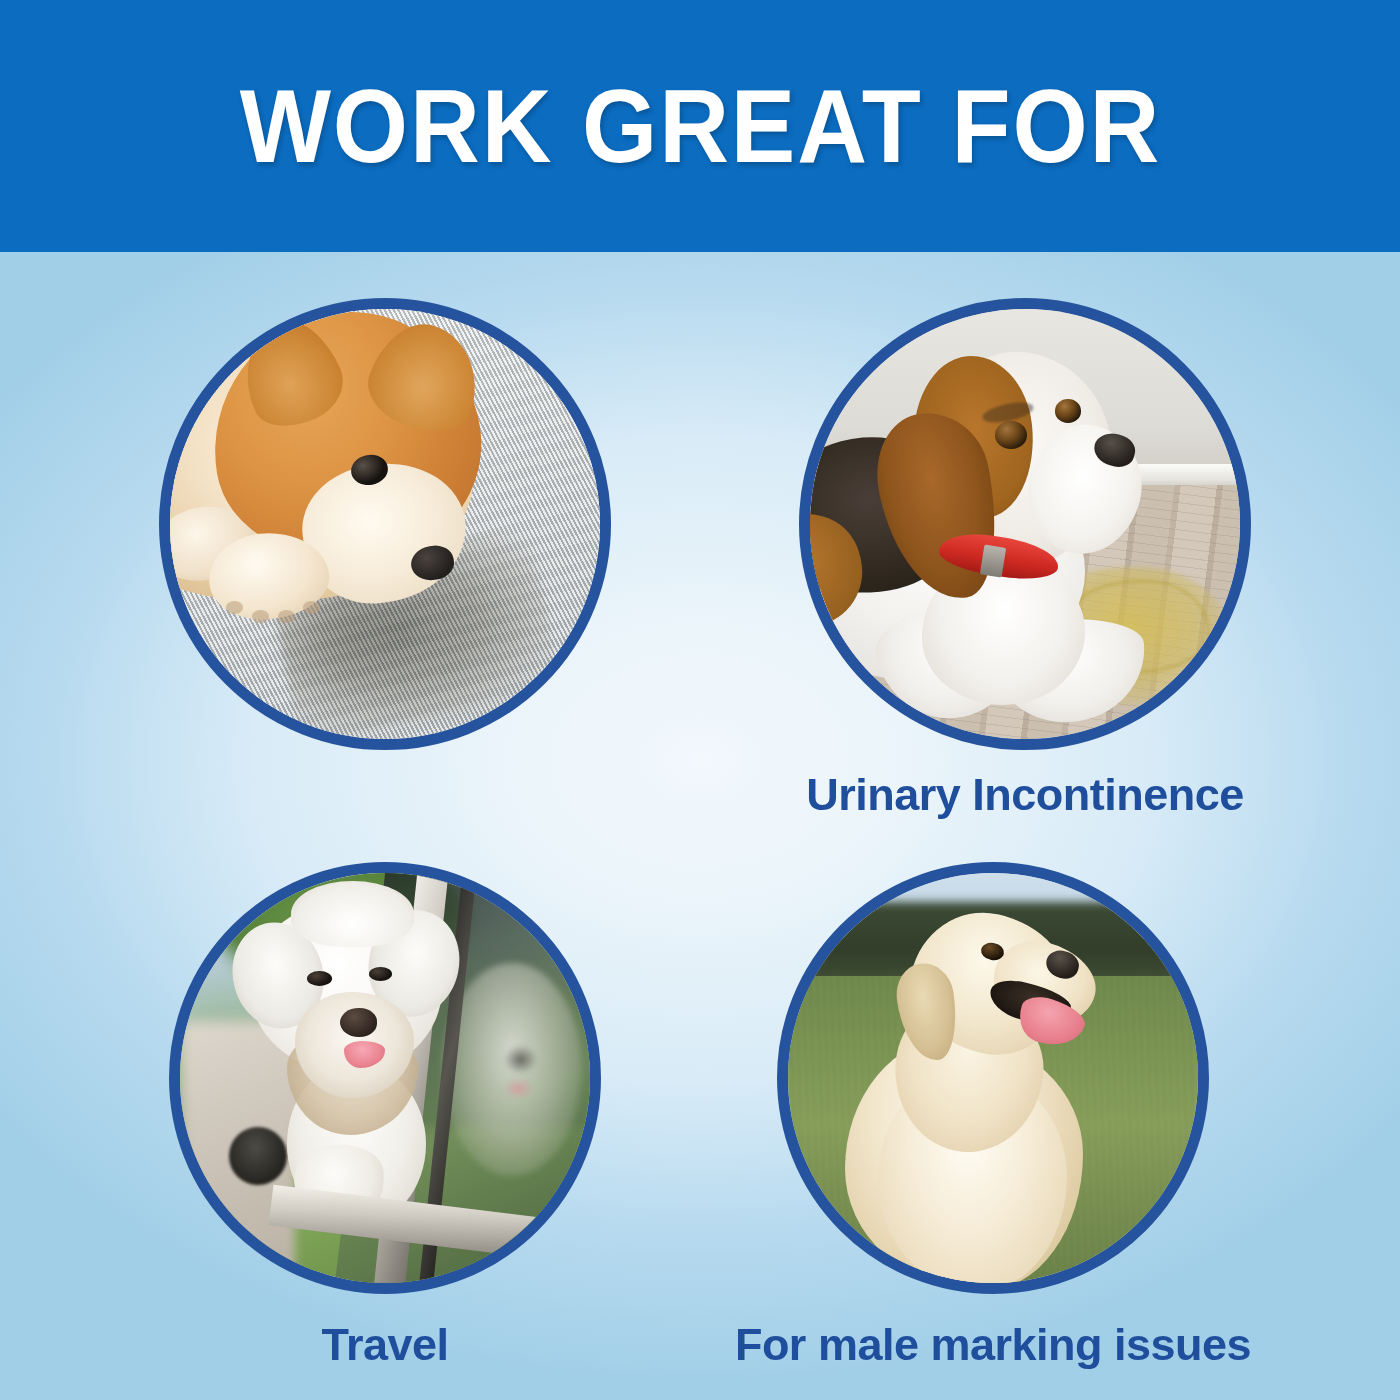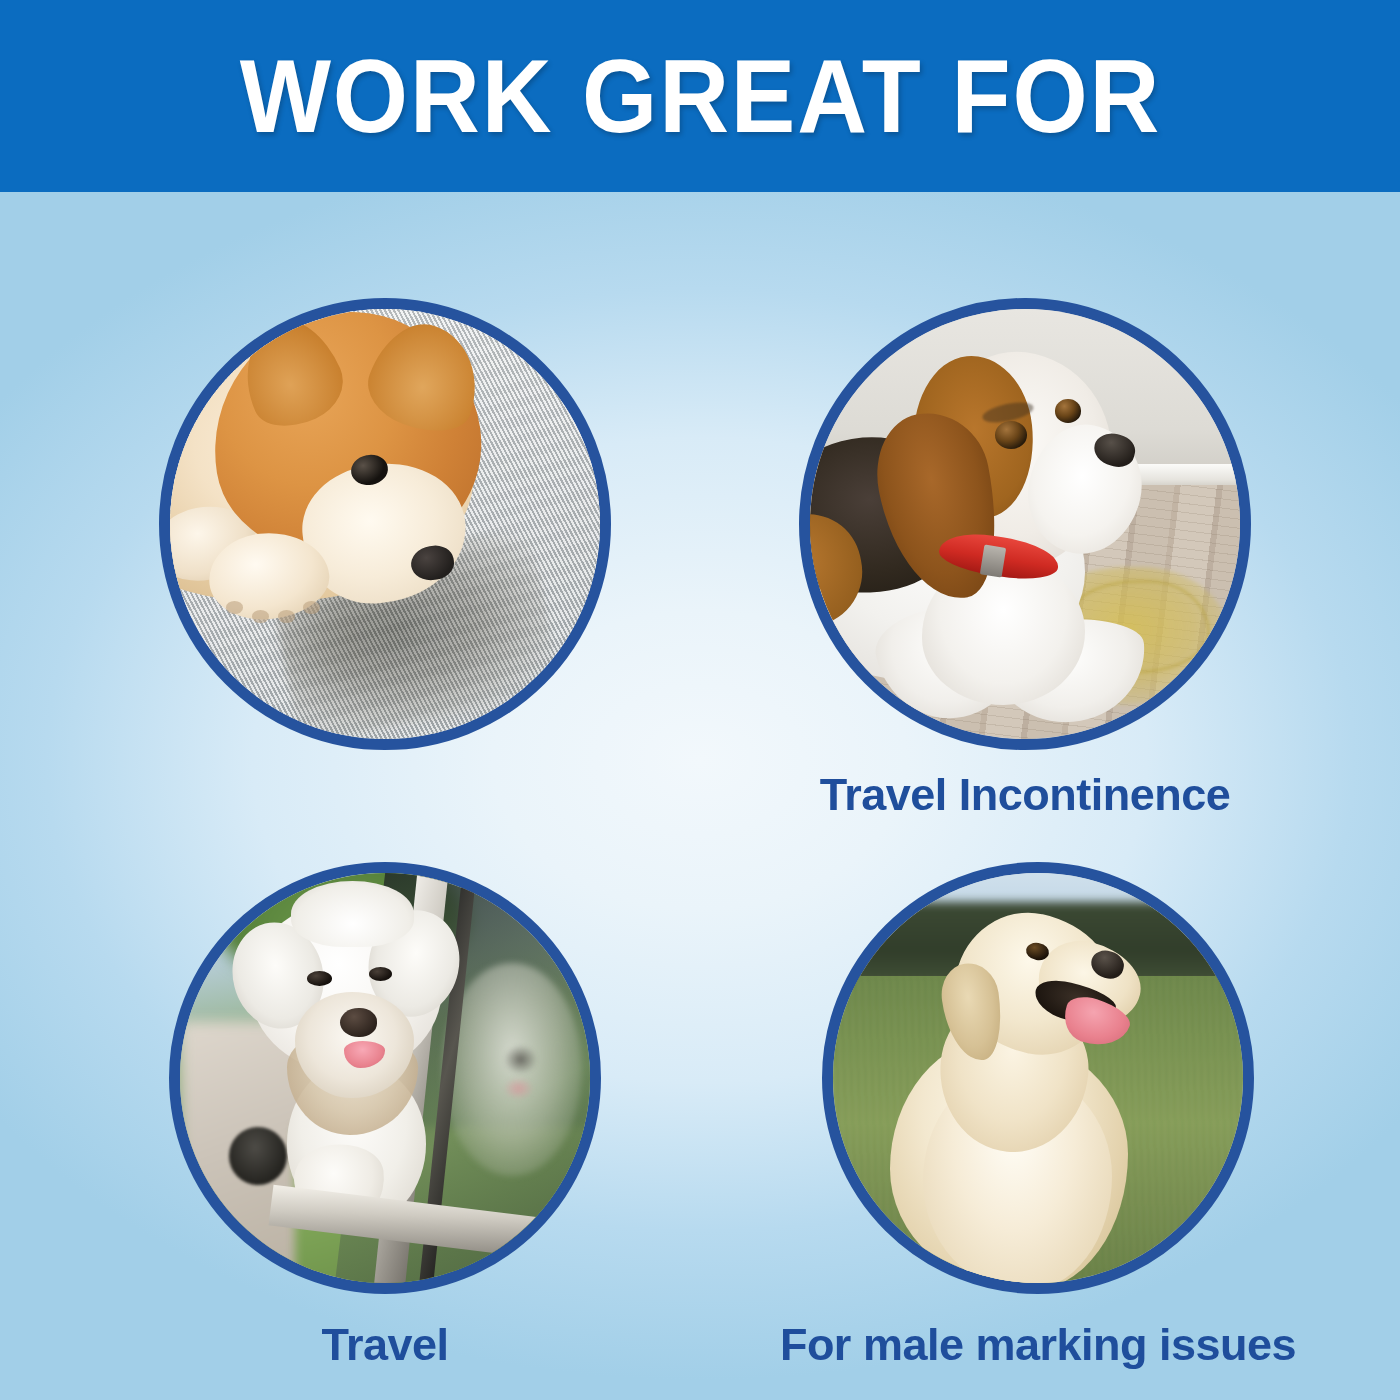--- a/index.html
+++ b/index.html
@@ -15,42 +15,42 @@
     width:1400px; height:1400px;
     background:
       radial-gradient(ellipse 860px 620px at 700px 760px,
         #f2f8fc 0%, #eaf4fa 24%, #d8ebf7 52%, #b7daef 76%, #a2cfe8 100%);
     overflow:hidden;
   }
 
   
   #banner {
     position:absolute; left:0; top:0;
-    width:1400px; height:192px;
+    width:1400px; height:252px;
     background:#0b6cc0;
     display:flex; align-items:center; justify-content:center;
   }
   #banner-title {
     color:#ffffff;
     font-size:104px;
     font-weight:bold;
     letter-spacing:2px;
     line-height:1;
     transform:scaleX(0.93);
     text-shadow:2px 3px 5px rgba(0,0,0,0.22);
     white-space:nowrap;
     font-family:"Liberation Sans", sans-serif;
   }
 
   
   .cell { position:absolute; }
   #cell-0 { left:118px;  top:298px;  width:534px; height:545px; }
   #cell-1 { left:758px;  top:298px;  width:534px; height:545px; }
   #cell-2 { left:118px;  top:862px;  width:534px; height:538px; }
-  #cell-3 { left:771px;  top:862px;  width:534px; height:538px; }
+  #cell-3 { left:726px;  top:862px;  width:534px; height:538px; }
 
   .circle-wrap {
     position:relative;
     width:452px; height:452px;
     margin:0 auto;
     border-radius:50%;
     border:11px solid #26539e;
     overflow:hidden;
     background:#cfd6da;
   }
@@ -592,21 +592,21 @@
         <div class="p2-muzzle"></div>
         <div class="p2-brow"></div>
         <div class="p2-eye-a"></div>
         <div class="p2-eye-b"></div>
         <div class="p2-nose"></div>
         <div class="p2-ear"></div>
         <div class="p2-collar"></div>
         <div class="p2-buckle"></div>
       </div>
     </div>
-    <div class="caption">Travel Incontinence</div>
+    <div class="caption">Urinary Incontinence</div>
   </div>
 
   <div class="cell" id="cell-2">
     <div class="circle-wrap">
       <div class="photo">
         <div class="p3-bg"></div>
         <div class="p3-foliage"></div>
         <div class="p3-road"></div>
         <div class="p3-cardoor"></div>
         <div class="p3-glass"></div>

